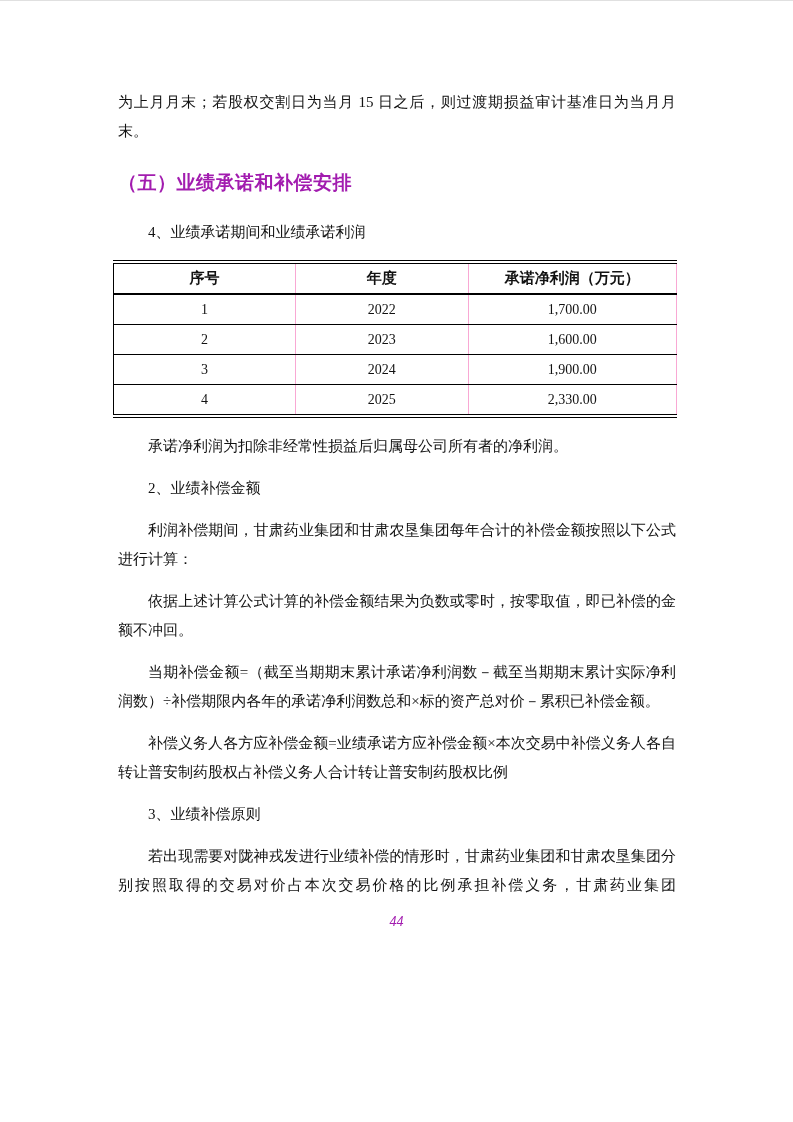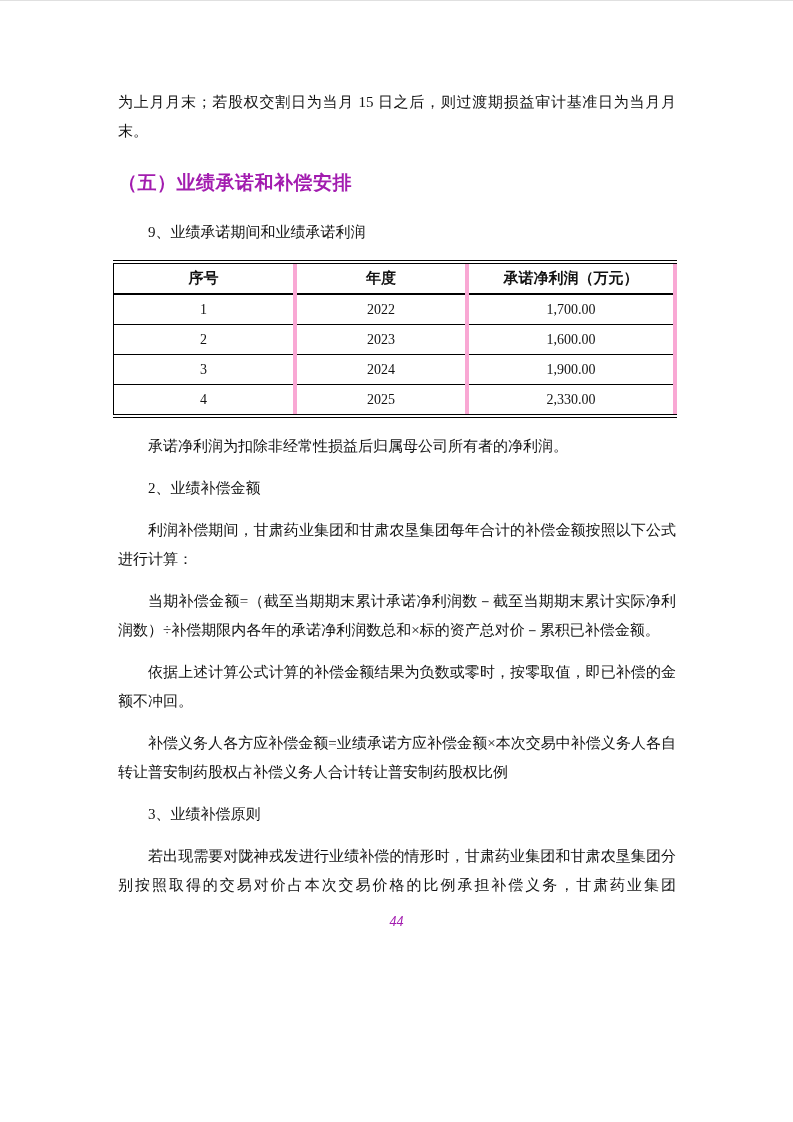--- a/index.html
+++ b/index.html
@@ -45,21 +45,21 @@
     margin: 0 0 14px -5px;
     table-layout: fixed;
     border-top: 4px double #000;
     border-bottom: 4px double #000;
   }
   table.commit-table col.c1 { width: 32.3%; }
   table.commit-table col.c2 { width: 30.7%; }
   table.commit-table col.c3 { width: 37%; }
   table.commit-table th, table.commit-table td {
     border-left: 1px solid #000;
-    border-right: 4px solid #f9a8d4;
+    border-right: 1px solid #f9a8d4;
     text-align: center;
     vertical-align: middle;
     padding: 0 4px;
     overflow: hidden;
     white-space: nowrap;
   }
   table.commit-table th {
     font-size: 15px;
     font-weight: 700;
     height: 25px;
@@ -84,21 +84,21 @@
 </head>
 <body>
 
 <div class="page">
   <div class="content">
 
     <p>为上月月末；若股权交割日为当月 15 日之后，则过渡期损益审计基准日为当月月末。</p>
 
     <h2 class="sec-heading">（五）业绩承诺和补偿安排</h2>
 
-    <p class="indent">9、业绩承诺期间和业绩承诺利润</p>
+    <p class="indent">4、业绩承诺期间和业绩承诺利润</p>
 
 
     <table class="commit-table">
       <colgroup>
           <col class="c1">
           <col class="c2">
           <col class="c3">
         </colgroup>
       <thead>
         <tr>
@@ -130,23 +130,23 @@
         </tr>
       </tbody>
     </table>
 
     <p class="indent">承诺净利润为扣除非经常性损益后归属母公司所有者的净利润。</p>
 
     <p class="indent">2、业绩补偿金额</p>
 
     <p class="indent">利润补偿期间，甘肃药业集团和甘肃农垦集团每年合计的补偿金额按照以下公式进行计算：</p>
 
+    <p class="indent">依据上述计算公式计算的补偿金额结果为负数或零时，按零取值，即已补偿的金额不冲回。</p>
+
     <p class="indent">当期补偿金额=（截至当期期末累计承诺净利润数－截至当期期末累计实际净利润数）÷补偿期限内各年的承诺净利润数总和×标的资产总对价－累积已补偿金额。</p>
-
-    <p class="indent">依据上述计算公式计算的补偿金额结果为负数或零时，按零取值，即已补偿的金额不冲回。</p>
 
     <p class="indent">补偿义务人各方应补偿金额=业绩承诺方应补偿金额×本次交易中补偿义务人各自转让普安制药股权占补偿义务人合计转让普安制药股权比例</p>
 
     <p class="indent">3、业绩补偿原则</p>
 
     <p class="indent fill">若出现需要对陇神戎发进行业绩补偿的情形时，甘肃药业集团和甘肃农垦集团分别按照取得的交易对价占本次交易价格的比例承担补偿义务，甘肃药业集团</p>
 
   </div>
 
   <div class="page-number">44</div>

